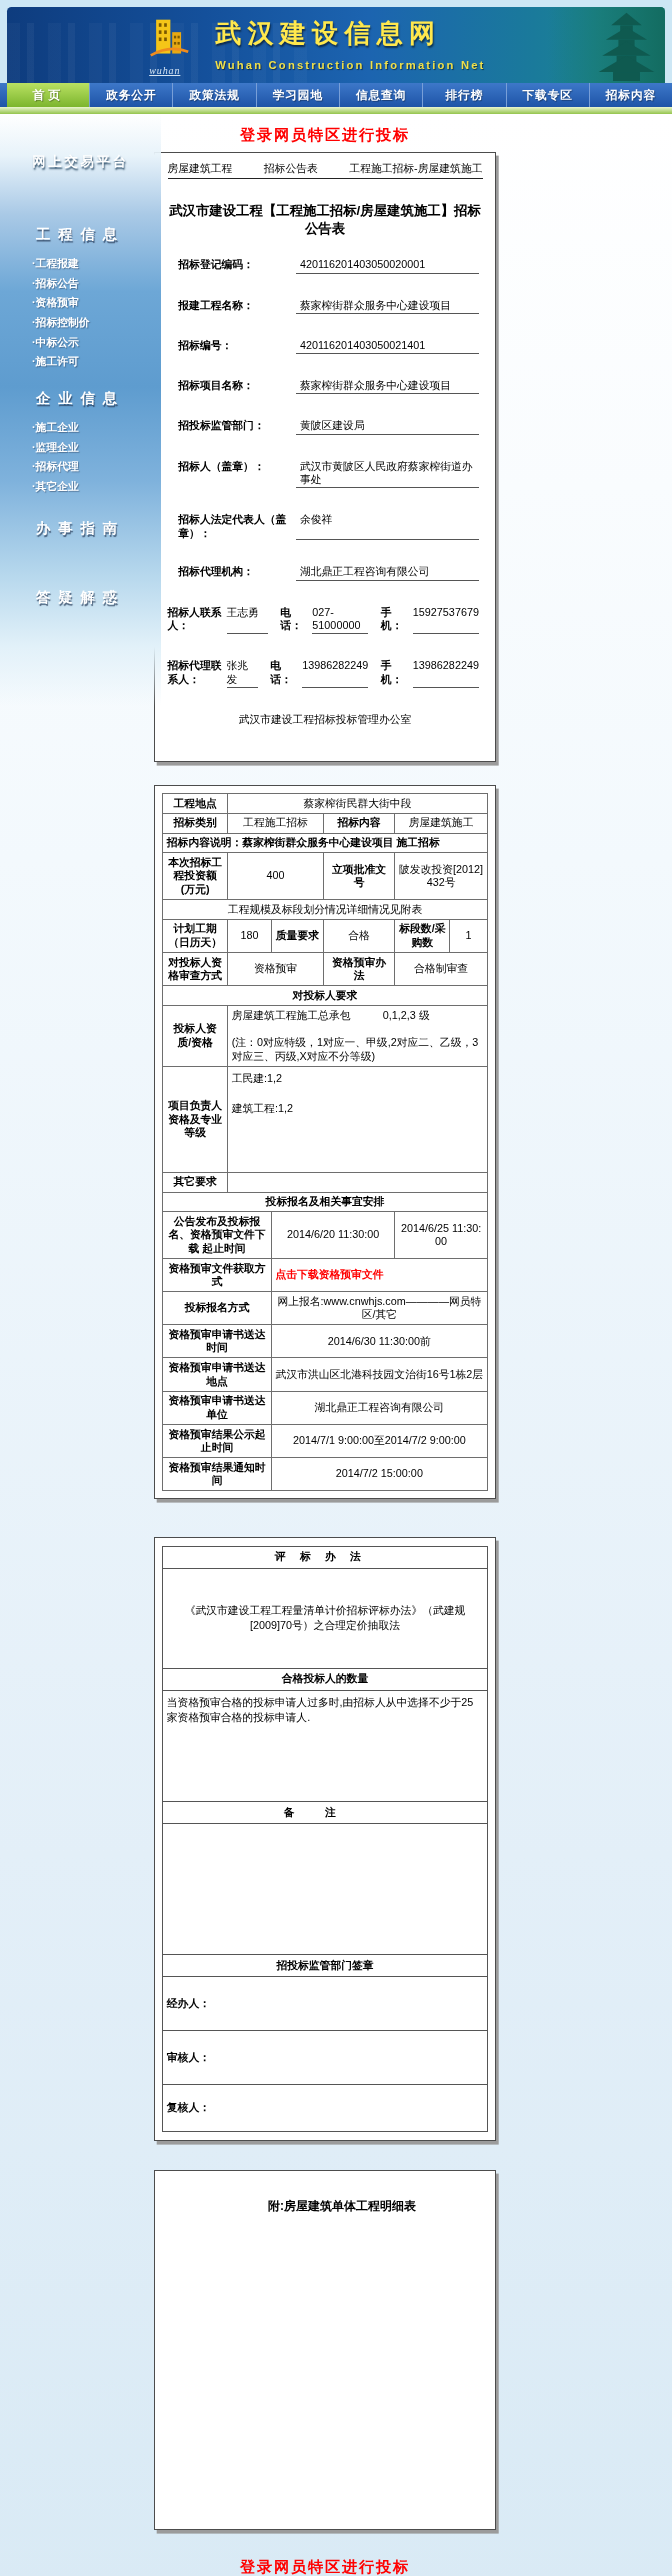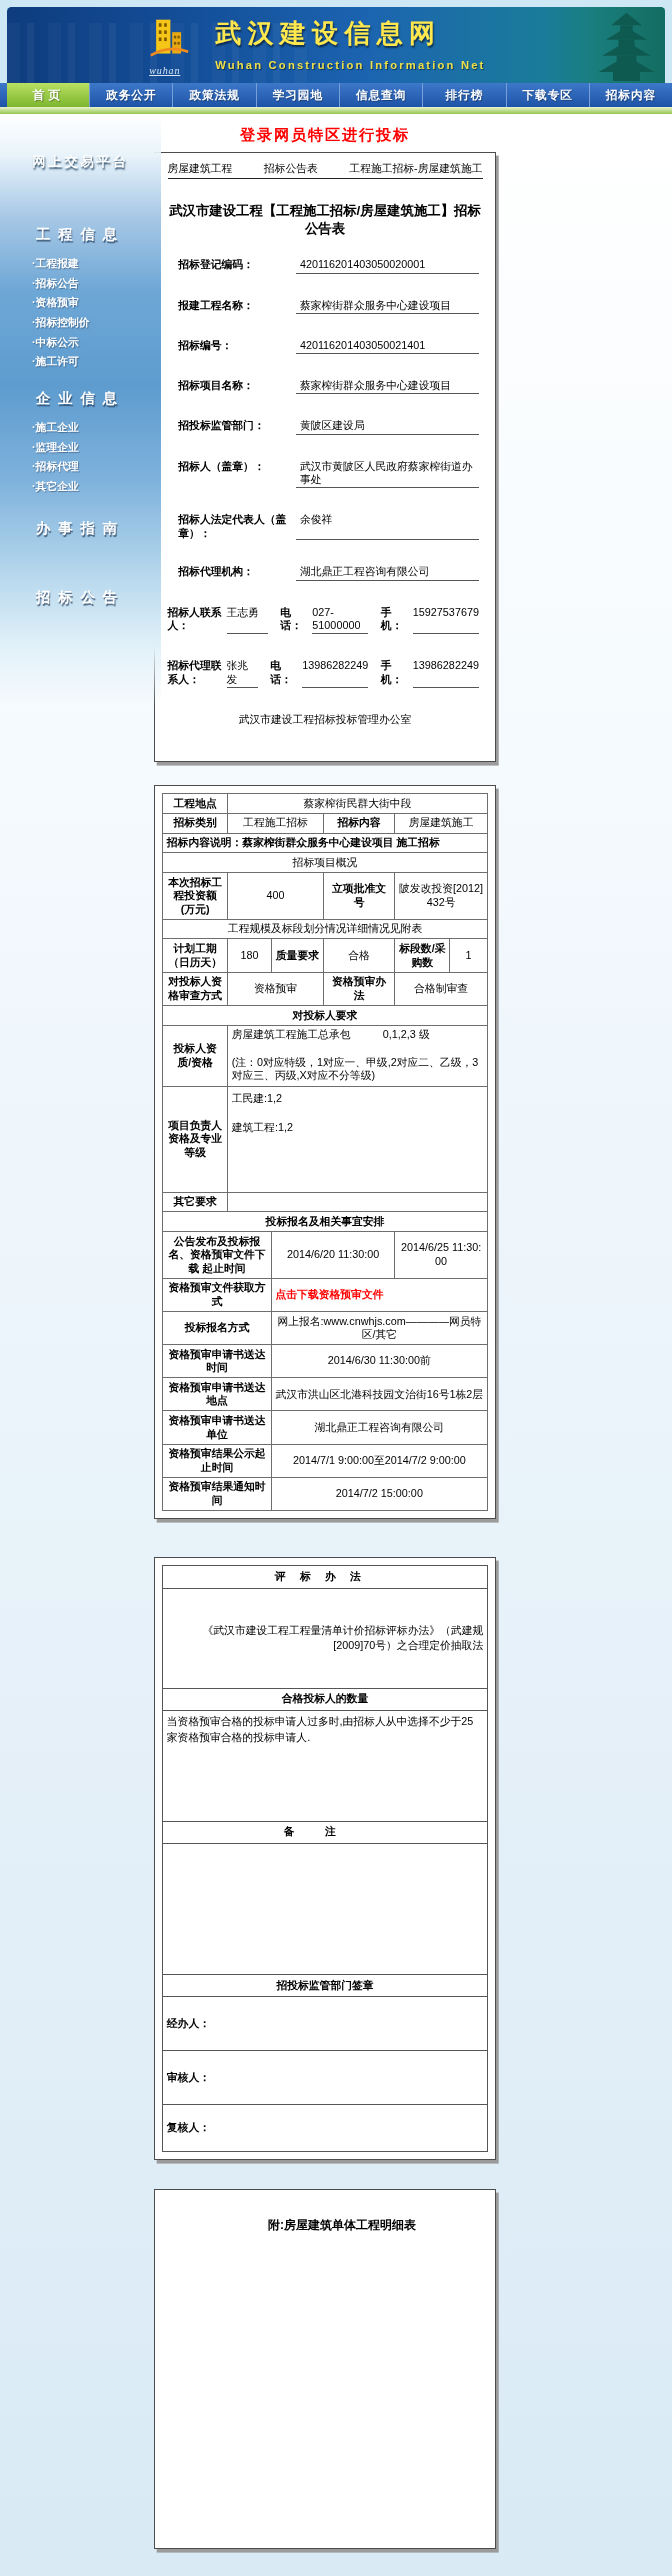--- a/index.html
+++ b/index.html
@@ -154,21 +154,21 @@
   .leader2 { margin-top: 16px; }
   .dl-red { color: #ff0000; font-weight: bold; cursor: pointer; }
 
   
   .paper3 { margin-top: 38px; padding: 7.2px; }
   .paper3 table { width: 100%; border-collapse: collapse; }
   .paper3 td { border: 0.9px solid #555; font-size: 10.8px; padding: 3.6px; }
   .p3-hdr { text-align: center; font-weight: bold; height: 21.5px; }
   .sp4 { letter-spacing: 14.3px; }
   .sp2 { letter-spacing: 30.5px; }
-  .p3-method { height: 100px; text-align: right; padding: 0 25px; line-height: 15.2px; }
+  .p3-method { height: 100px; text-align: center; padding: 0 25px; line-height: 15.2px; }
   .p3-qualified { height: 111px; text-align: left; vertical-align: top; padding: 16px 21.5px 0 21.5px; line-height: 15.2px; }
   .p3-remark { height: 131px; }
   .p3-sign { height: 54px; text-align: left; font-weight: bold; vertical-align: middle; }
   .p3-sign-last { height: 47px; }
 
   
   .paper4 { margin-top: 29px; height: 360px; padding-top: 27px; text-align: center; }
   .p4-title { font-size: 12px; font-weight: bold; padding-left: 34px; }
 
   
@@ -255,21 +255,21 @@
 
       <div class="sb-section sb-sec-enterprise">企业信息</div>
       <div class="sb-links">
         <div class="sb-link">·施工企业</div>
         <div class="sb-link">·监理企业</div>
         <div class="sb-link">·招标代理</div>
         <div class="sb-link">·其它企业</div>
       </div>
 
       <div class="sb-section sb-sec-service">办事指南</div>
-      <div class="sb-section sb-sec-faq">招标公告</div>
+      <div class="sb-section sb-sec-faq">答疑解惑</div>
     </div>
 
     <div class="main">
       <div class="red-link red-top">登录网员特区进行投标</div>
 
       <div class="paper paper1">
         <div class="p1-head">
           <span>房屋建筑工程</span>
           <span>招标公告表</span>
           <span>工程施工招标-房屋建筑施工</span>
@@ -346,23 +346,20 @@
             </tr>
             <tr>
               <td class="lbl">招标类别</td>
               <td colspan="2">工程施工招标</td>
               <td class="lbl">招标内容</td>
               <td colspan="2">房屋建筑施工</td>
             </tr>
             <tr>
               <td colspan="6" class="lbl left">招标内容说明：蔡家榨街群众服务中心建设项目  施工招标</td>
             </tr>
-            <tr>
-              <td colspan="6">招标项目概况</td>
-            </tr>
             <tr class="h40">
               <td class="lbl">本次招标工程投资额(万元)</td>
               <td colspan="2">400</td>
               <td class="lbl">立项批准文号</td>
               <td colspan="2">陂发改投资[2012]432号</td>
             </tr>
             <tr>
               <td colspan="6">工程规模及标段划分情况详细情况见附表</td>
             </tr>
             <tr class="h40">

